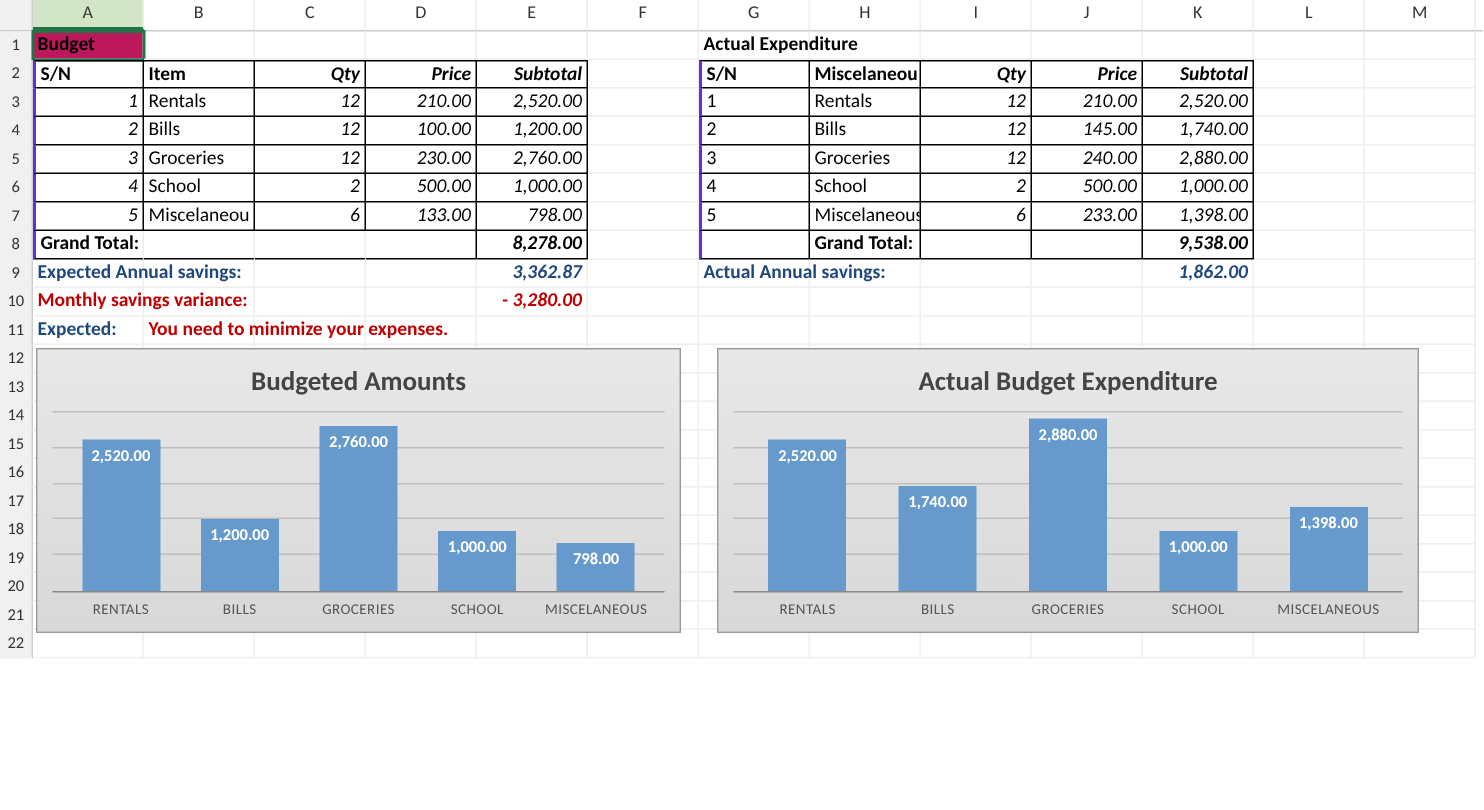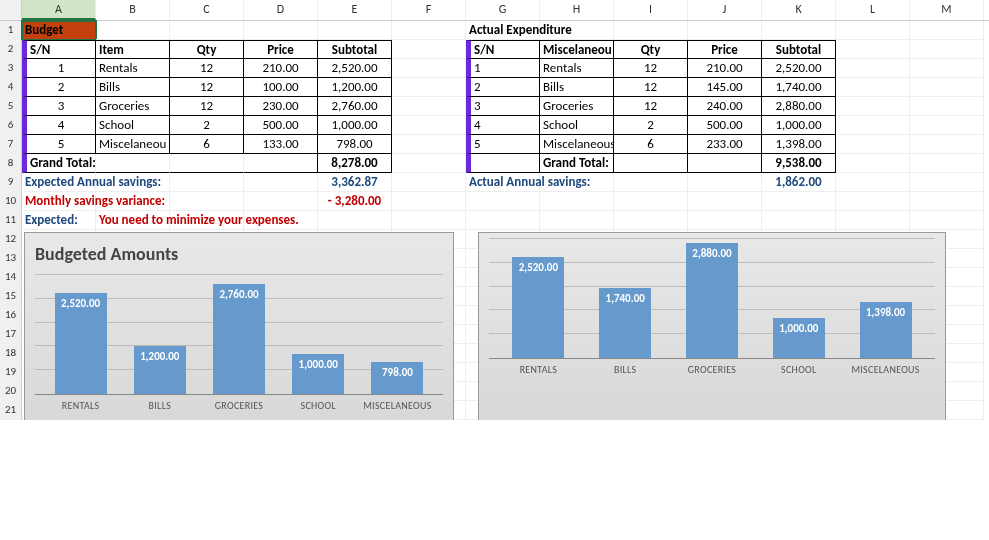--- a/index.html
+++ b/index.html
@@ -41,35 +41,35 @@
   .cell {
     width: 74px;
     border-right: 1px solid #eee;
     border-bottom: 1px solid #eee;
     padding: 1px 3px;
     overflow: hidden; white-space: nowrap;
     font-size: 13px;
   }
   .bt { border-top: 1px solid #000; }
   .bb { border-bottom: 1px solid #000; }
-  .bl { border-left: 5px solid #6d28d9; }
+  .bl { border-left: 2px solid #6d28d9; }
   .br { border-right: 1px solid #000; }
   .bold { font-weight: bold; }
-  .right { text-align: center; }
+  .right { text-align: right; font-style: italic; }
   .blue { color: #1F497D; }
   .red { color: #C00000; }
-  .active-cell { outline: 2px solid #217346; outline-offset:-1px; background:#c2410c;}
+  .active-cell { outline: 2px solid #217346; outline-offset:-1px; background:#be185d;}
   .chart {
     position: absolute;
     background: linear-gradient(#e8e8e8,#d8d8d8);
     border: 1px solid #999;
     padding: 6px 10px 4px 10px;
   }
   .chart-title {
-    text-align: left;
+    text-align: center;
     font-size: 18px; font-weight: bold;
     color: #444;
     margin: 4px 0 10px 0;
   }
   .bars {
     display: flex;
     align-items: flex-end;
     justify-content: space-around;
     height: 120px;
     border-bottom: 1px solid #888;
@@ -445,20 +445,36 @@
         <div class="cell"></div>
         <div class="cell"></div>
         <div class="cell"></div>
         <div class="cell"></div>
         <div class="cell"></div>
         <div class="cell"></div>
         <div class="cell"></div>
         <div class="cell"></div>
         <div class="cell"></div>
       </div>
+      <div class="row">
+        <div class="rownum">22</div>
+        <div class="cell"></div>
+        <div class="cell"></div>
+        <div class="cell"></div>
+        <div class="cell"></div>
+        <div class="cell"></div>
+        <div class="cell"></div>
+        <div class="cell"></div>
+        <div class="cell"></div>
+        <div class="cell"></div>
+        <div class="cell"></div>
+        <div class="cell"></div>
+        <div class="cell"></div>
+        <div class="cell"></div>
+      </div>
     </div>
 
   <div class="chart" style="left:24px; top:232px; width:430px; height:190px;">
     <div class="chart-title">Budgeted Amounts</div>
     <div class="bars">
       <div class="grid-lines">
         <div class="gl" style="bottom:20%;"></div>
           <div class="gl" style="bottom:40%;"></div>
         <div class="gl" style="bottom:60%;"></div>
           <div class="gl" style="bottom:80%;"></div>
@@ -493,20 +509,21 @@
     <div class="cat-labels">
         <div class="cat">RENTALS</div>
         <div class="cat">BILLS</div>
         <div class="cat">GROCERIES</div>
         <div class="cat">SCHOOL</div>
         <div class="cat">MISCELANEOUS</div>
       </div>
   </div>
 
   <div class="chart" style="left:478px; top:232px; width:468px; height:190px;">
+    <div class="chart-title">Actual Budget Expenditure</div>
     <div class="bars">
       <div class="grid-lines">
         <div class="gl" style="bottom:20%;"></div>
           <div class="gl" style="bottom:40%;"></div>
         <div class="gl" style="bottom:60%;"></div>
           <div class="gl" style="bottom:80%;"></div>
         <div class="gl" style="bottom:100%;"></div>
       </div>
     <div class="bar-col">
           <div class="bar" style="height: 101px;">

